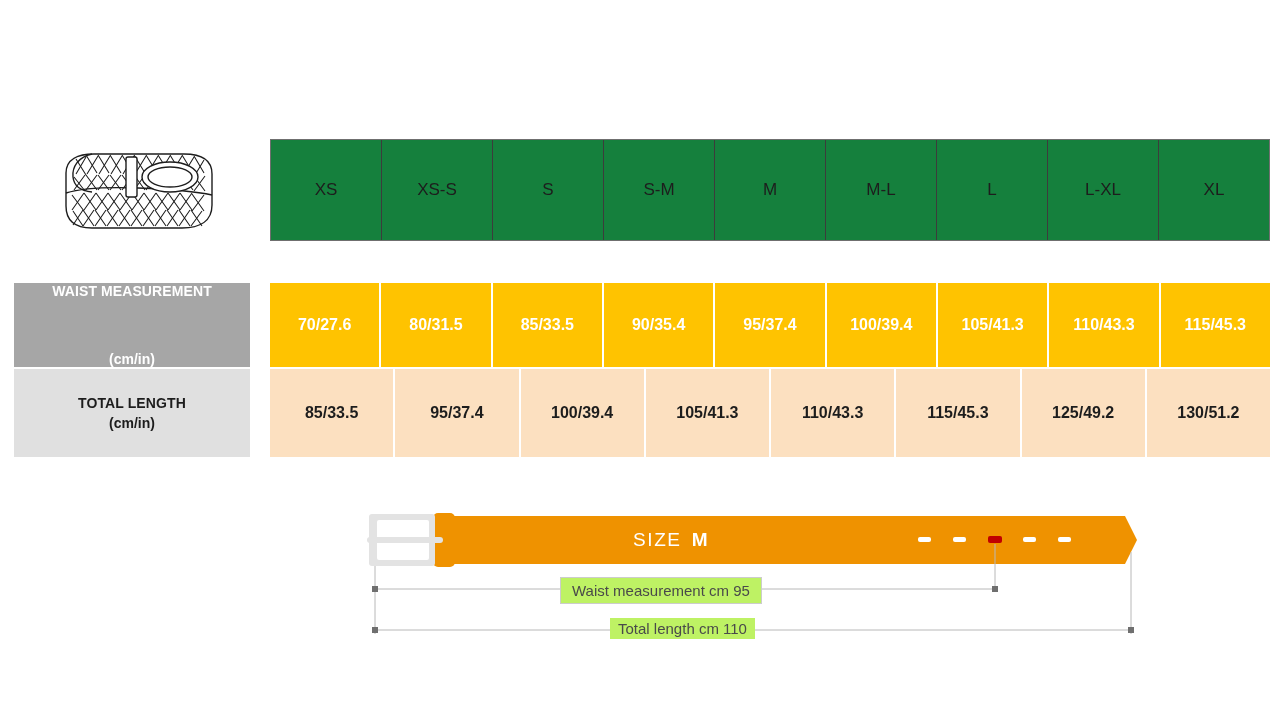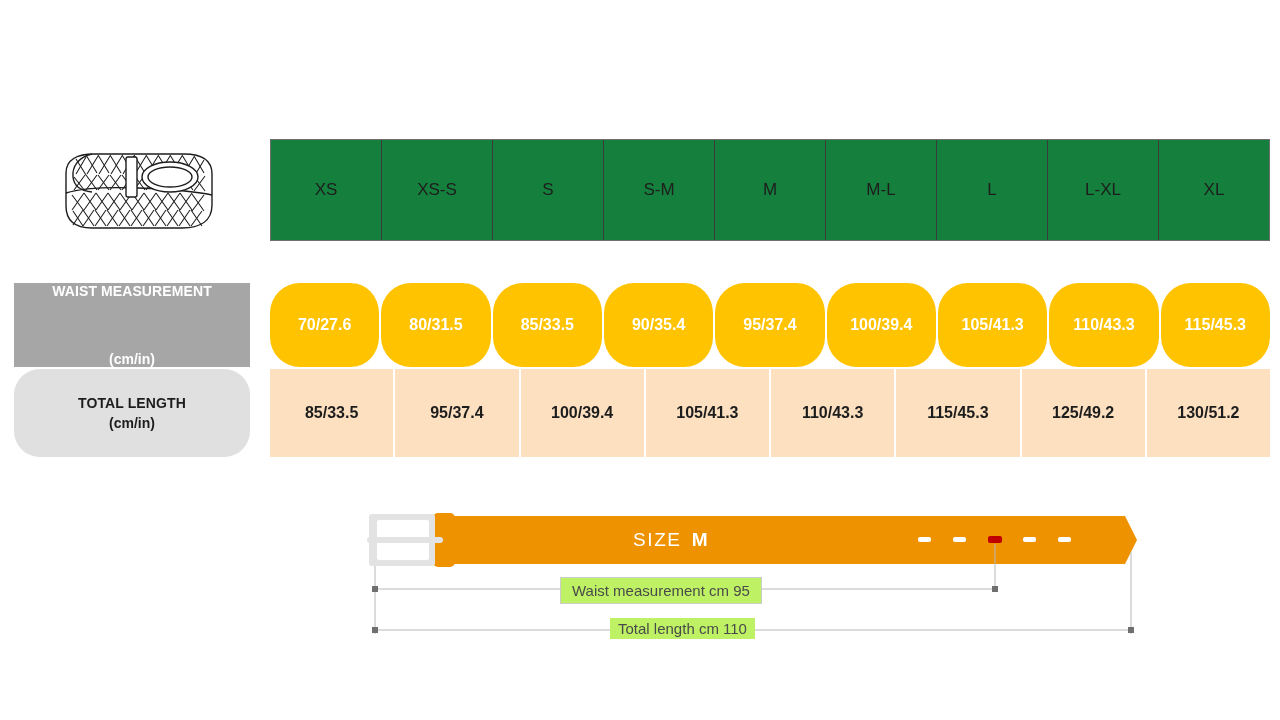--- a/index.html
+++ b/index.html
@@ -67,42 +67,42 @@
     flex-direction: column;
     align-items: center;
     justify-content: center;
     text-align: center;
     line-height: 1.45;
   }
   .rowlabel .l1 { font-weight: bold; font-size: 14px; letter-spacing: .1px; }
   .rowlabel .l2 { font-weight: bold; font-size: 14px; }
 
   .label-waist { background: #a6a6a6; color: #ffffff; gap: 48px; }
-  .label-total { background: #e0e0e0; color: #1d1d1d; border-radius: 26px; }
+  .label-total { background: #e0e0e0; color: #1d1d1d; }
 
   .rowcells {
     position: absolute;
     left: 270px;
     width: 1000px;
     height: 100%;
     display: flex;
   }
   .rowcells .dcell {
     flex: 1 1 0;
     display: flex;
     align-items: center;
     justify-content: center;
     font-weight: bold;
     font-size: 16px;
     border-right: 2px solid #ffffff;
     box-sizing: border-box;
   }
   .rowcells .dcell:last-child { border-right: none; }
 
-  .cells-waist .dcell { background: #ffc300; color: #ffffff; border-radius: 30px; }
+  .cells-waist .dcell { background: #ffc300; color: #ffffff; }
   .cells-total .dcell { background: #fce0c0; color: #1d1d1d; }
 
   
   .belt-diagram {
     position: absolute;
     left: 355px;
     top: 500px;
     width: 800px;
     height: 150px;
   }

